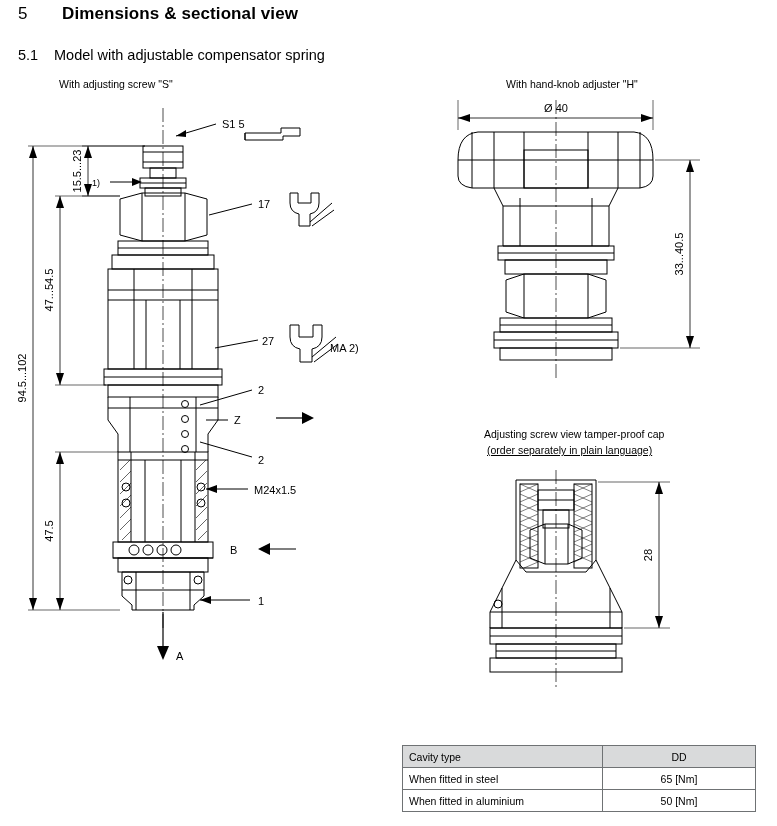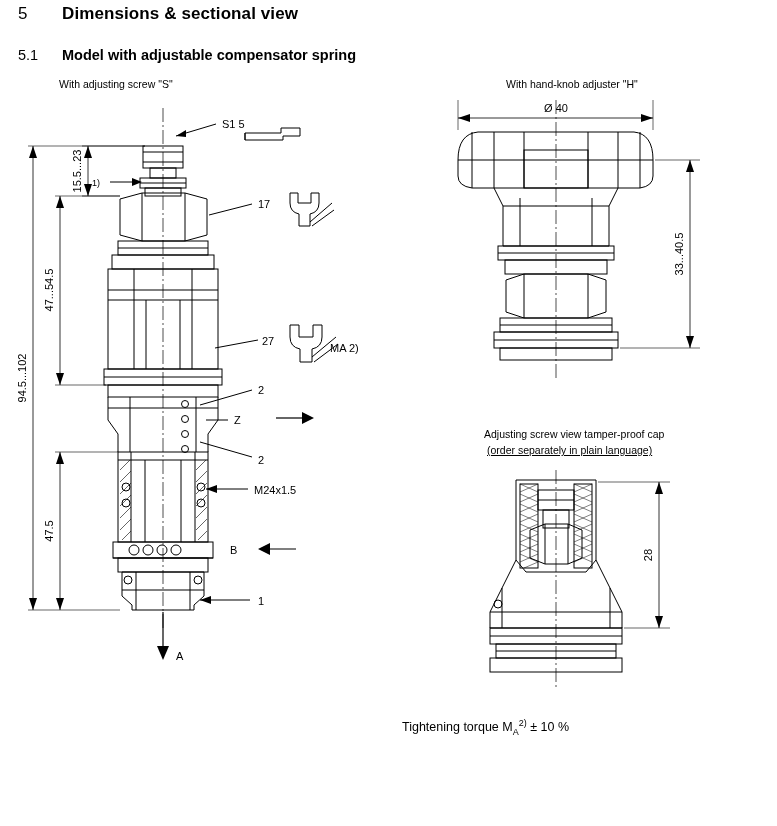--- a/index.html
+++ b/index.html
@@ -30,21 +30,21 @@
   }
   .h1 .num { position: absolute; left: 0; top: 0; }
   .h1 .txt { position: absolute; left: 44px; top: 0; white-space: nowrap; font-weight: bold; }
   .h2 {
     position: absolute;
     left: 18px;
     top: 47px;
     font-size: 14.5px;
   }
   .h2 .num { position: absolute; left: 0; top: 0; text-align: right; }
-  .h2 .txt { position: absolute; left: 44px; top: 0; white-space: nowrap; font-weight: bold; }
+  .h2 .txt { position: absolute; left: 36px; top: 0; white-space: nowrap; }
 
   .caption {
     position: absolute;
     font-size: 10.5px;
     white-space: nowrap;
   }
   .cap-left   { left: 59px;  top: 78px; }
   .cap-right  { left: 506px; top: 78px; }
   .cap-cap1   { left: 484px; top: 428px; }
   .cap-cap2   { left: 487px; top: 444px; text-decoration: underline; }
@@ -461,18 +461,37 @@
     <text x="26" y="378" transform="rotate(-90 26 378)" text-anchor="middle">94.5...102</text>
     <text x="53" y="290" transform="rotate(-90 53 290)" text-anchor="middle">47...54.5</text>
     <text x="81" y="171" transform="rotate(-90 81 171)" text-anchor="middle">15.5...23</text>
     <text x="53" y="531" transform="rotate(-90 53 531)" text-anchor="middle">47.5</text>
 
     <text x="556" y="112" text-anchor="middle">Ø 40</text>
     <text x="683" y="254" transform="rotate(-90 683 254)" text-anchor="middle">33...40.5</text>
     <text x="652" y="555" transform="rotate(-90 652 555)" text-anchor="middle">28</text>
   </svg>
 
-  <div class="torque-label">
-    <span>Tightening torque M</span><sub>A</sub><sup>2)</sup><span> ± 10 %</span>
-  </div>
-
+
+  <table class="torque-table">
+    <colgroup>
+        <col class="c1">
+        <col>
+      </colgroup>
+    <thead>
+      <tr>
+        <th>Cavity type</th>
+        <th class="c">DD</th>
+      </tr>
+    </thead>
+    <tbody>
+      <tr>
+        <td>When fitted in steel</td>
+        <td class="c">65 [Nm]</td>
+      </tr>
+      <tr>
+        <td>When fitted in aluminium</td>
+        <td class="c">50 [Nm]</td>
+      </tr>
+    </tbody>
+  </table>
 
 </div>
 
 </body></html>

